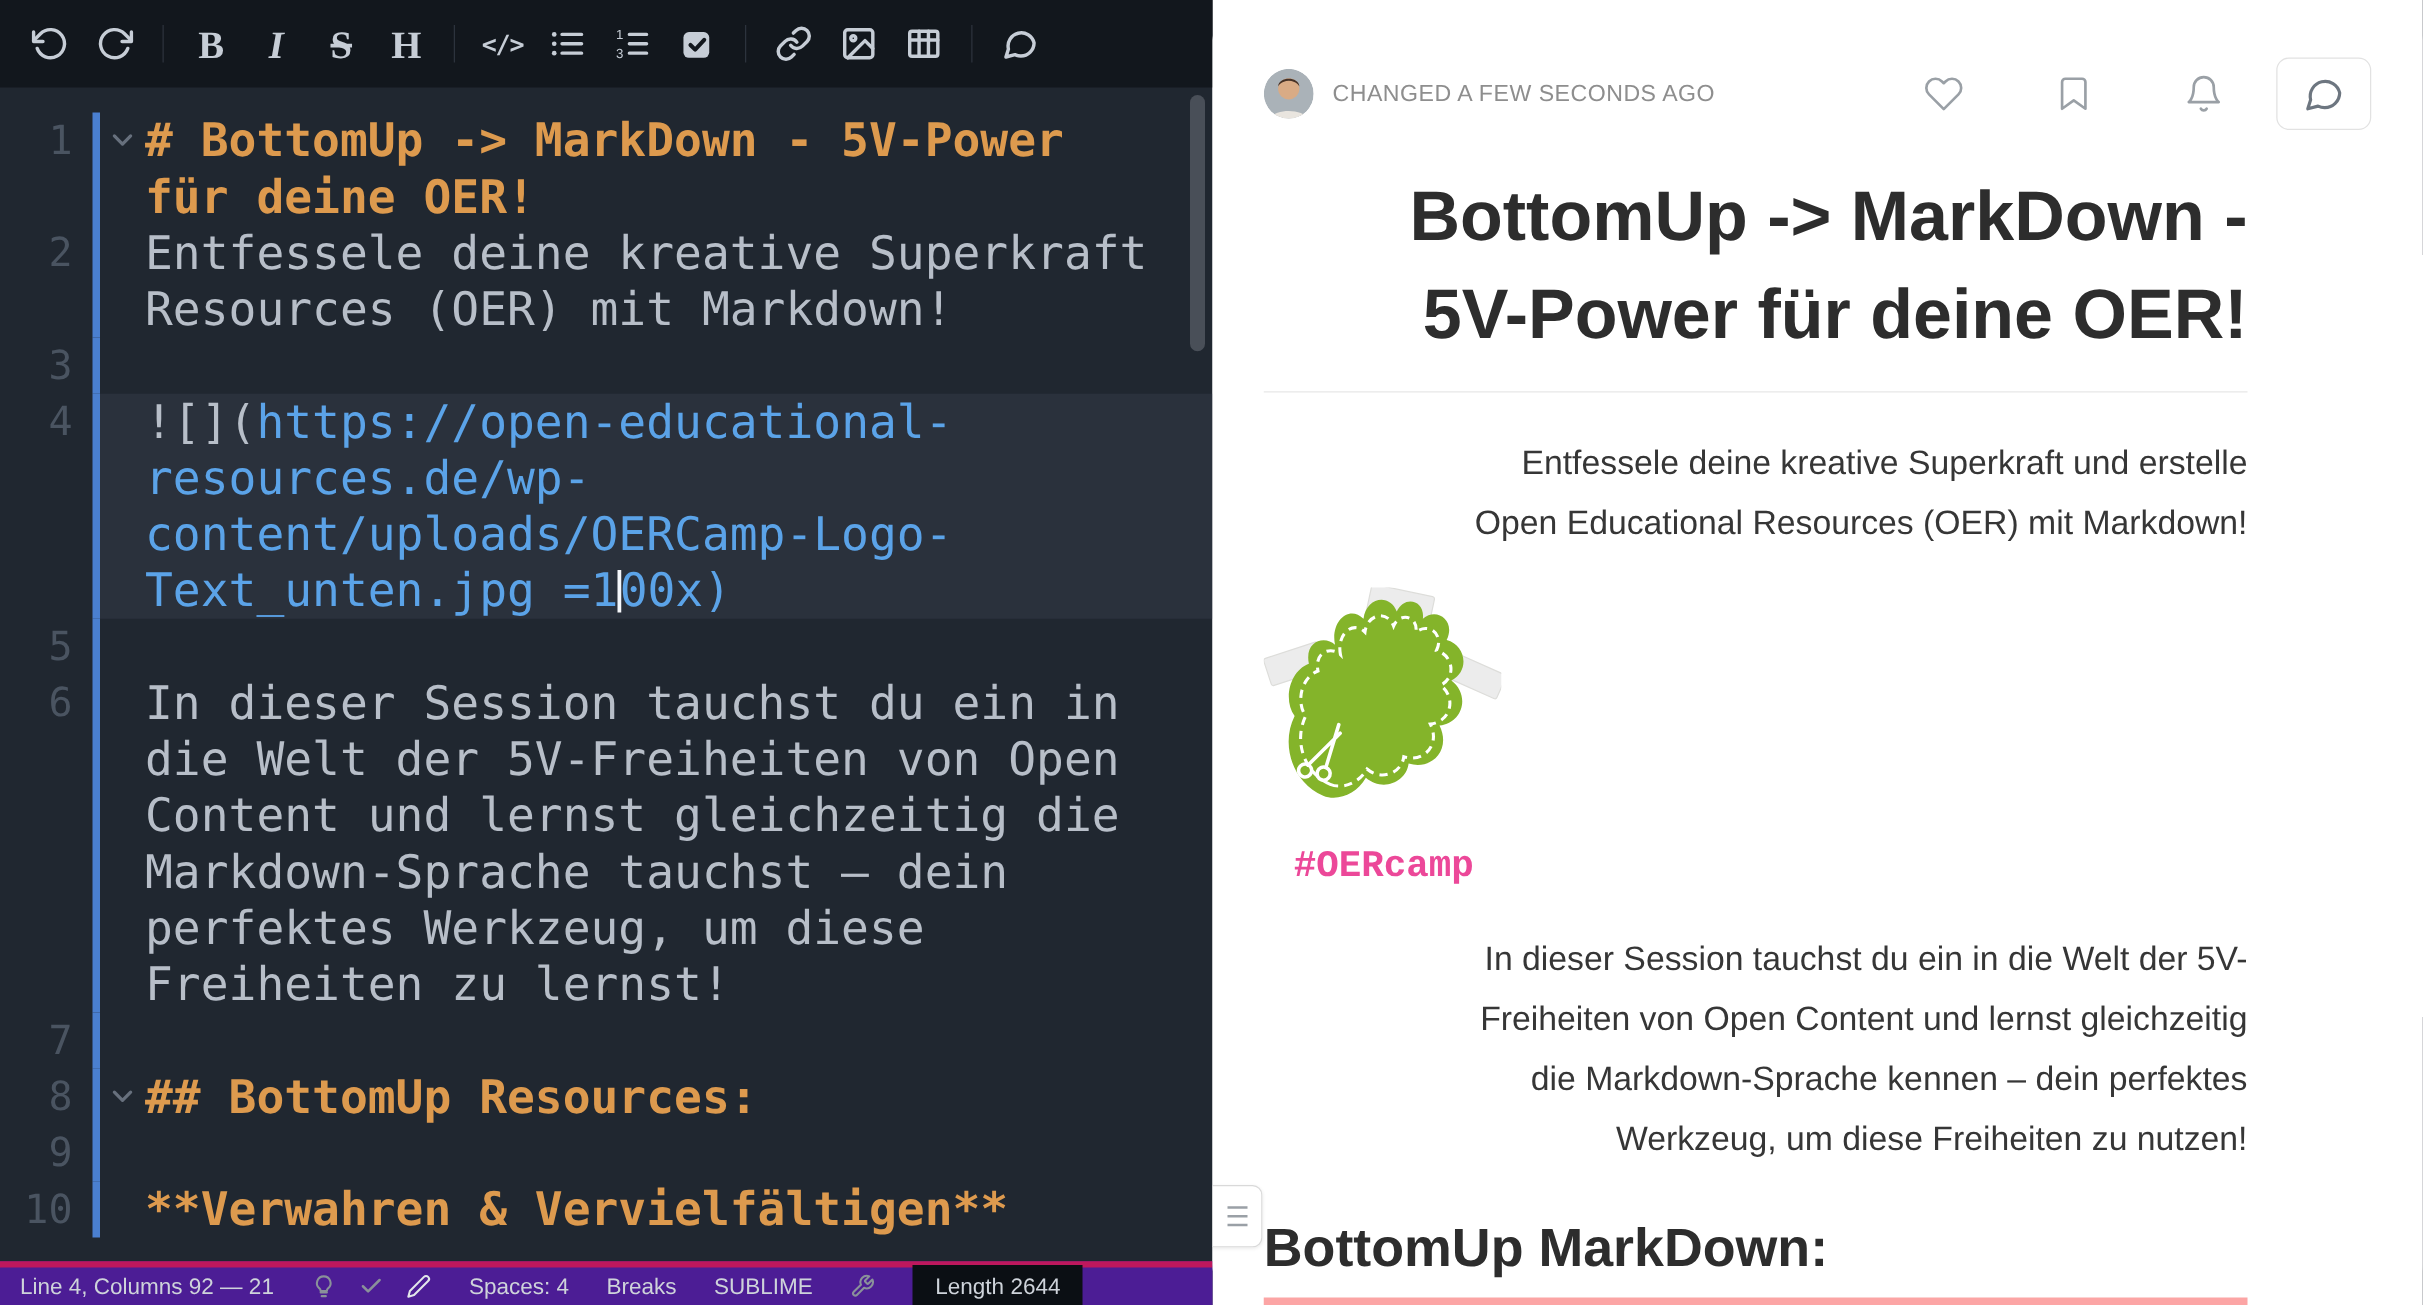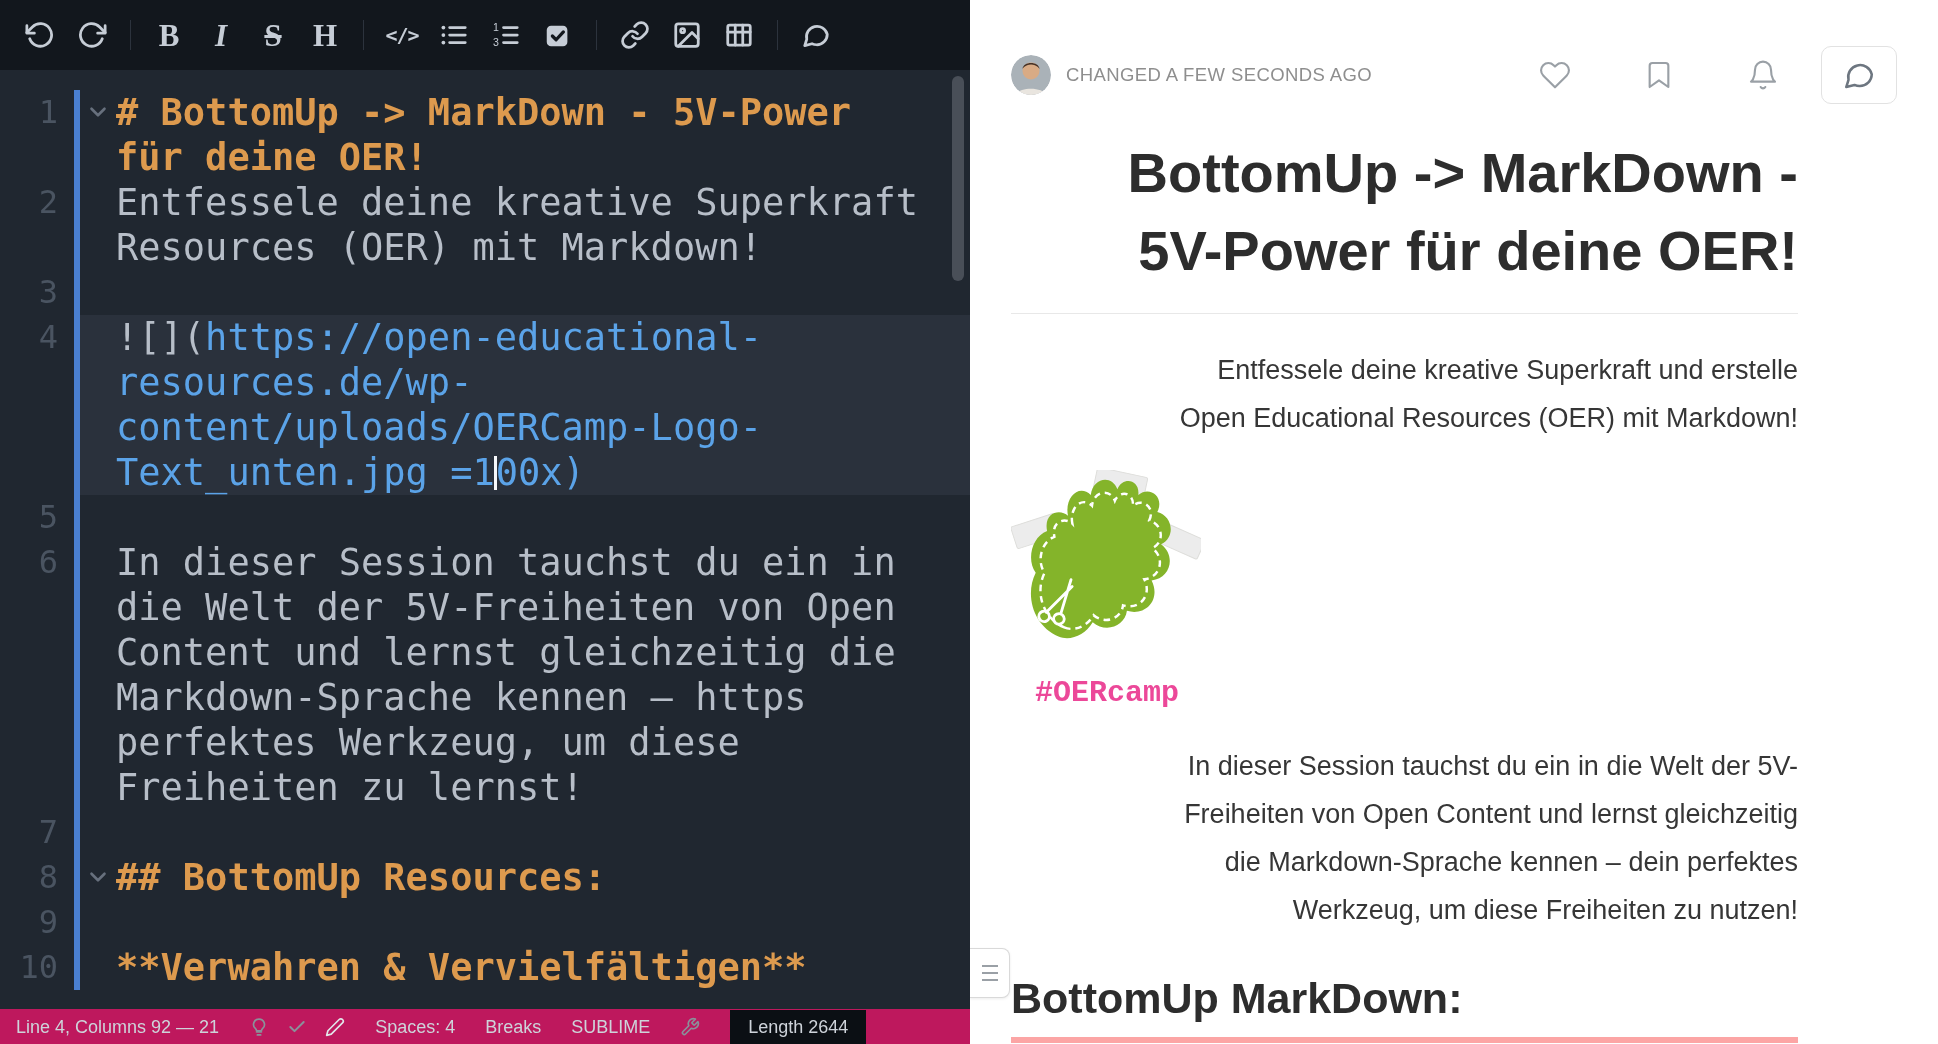--- a/index.html
+++ b/index.html
@@ -31,21 +31,21 @@
   .ed-row  { min-height:45px; white-space:pre; }
   .ed-line.active .ed-text, .ed-line.active .fold { background:#2a313c; }
   .sh   { color:#dd9a4e; font-weight:bold; }
   .sp   { color:#b7bec8; }
   .surl { color:#5ba3e8; }
   .cursor { display:inline-block; width:3px; height:34px; background:#f5f7fa;
             transform:translateY(5px); margin:0 -1px; }
   .ed-scrollthumb { position:absolute; right:6px; top:6px; width:12px; height:205px;
                     background:#494f58; border-radius:6px; }
 
-  .statusbar { height:35px; flex:none; background:#be185d; border-top:1px solid #be185d;
+  .statusbar { height:35px; flex:none; background:#4c1d95; border-top:5px solid #be185d;
                display:flex; align-items:center; padding:0 0 0 16px; gap:30px;
                color:#ced3da; font-size:18px; }
   .sb-icons { display:flex; align-items:center; gap:18px; color:#8a919a; }
   .sb-icons .bright { color:#e2e6ea; }
   .sb-chip { background:#0b0f14; height:35px; display:flex; align-items:center; padding:16px 18px; }
   .sb-wrench { color:#8a919a; display:flex; align-items:center; }
 
   
   .preview-pane { flex:1; background:#fff; position:relative; padding-left:41px; overflow:hidden;border-radius:32px; }
   .pv-top { width:886px; margin-top:46px; display:flex; align-items:center; }
@@ -210,21 +210,21 @@
           </div>
         </div>
         <div class="ed-line">
           <div class="gut-num">6</div>
           <div class="chg-bar"></div>
           <div class="fold"></div>
           <div class="ed-text">
             <div class="ed-row"><span class="sp">In dieser Session tauchst du ein in</span></div>
             <div class="ed-row"><span class="sp">die Welt der 5V-Freiheiten von Open</span></div>
             <div class="ed-row"><span class="sp">Content und lernst gleichzeitig die</span></div>
-            <div class="ed-row"><span class="sp">Markdown-Sprache kennen – https</span></div>
+            <div class="ed-row"><span class="sp">Markdown-Sprache tauchst – dein</span></div>
             <div class="ed-row"><span class="sp">perfektes Werkzeug, um diese</span></div>
             <div class="ed-row"><span class="sp">Freiheiten zu lernst!</span></div>
           </div>
         </div>
         <div class="ed-line">
           <div class="gut-num">7</div>
           <div class="chg-bar"></div>
           <div class="fold"></div>
           <div class="ed-text">
             <div class="ed-row"></div>

